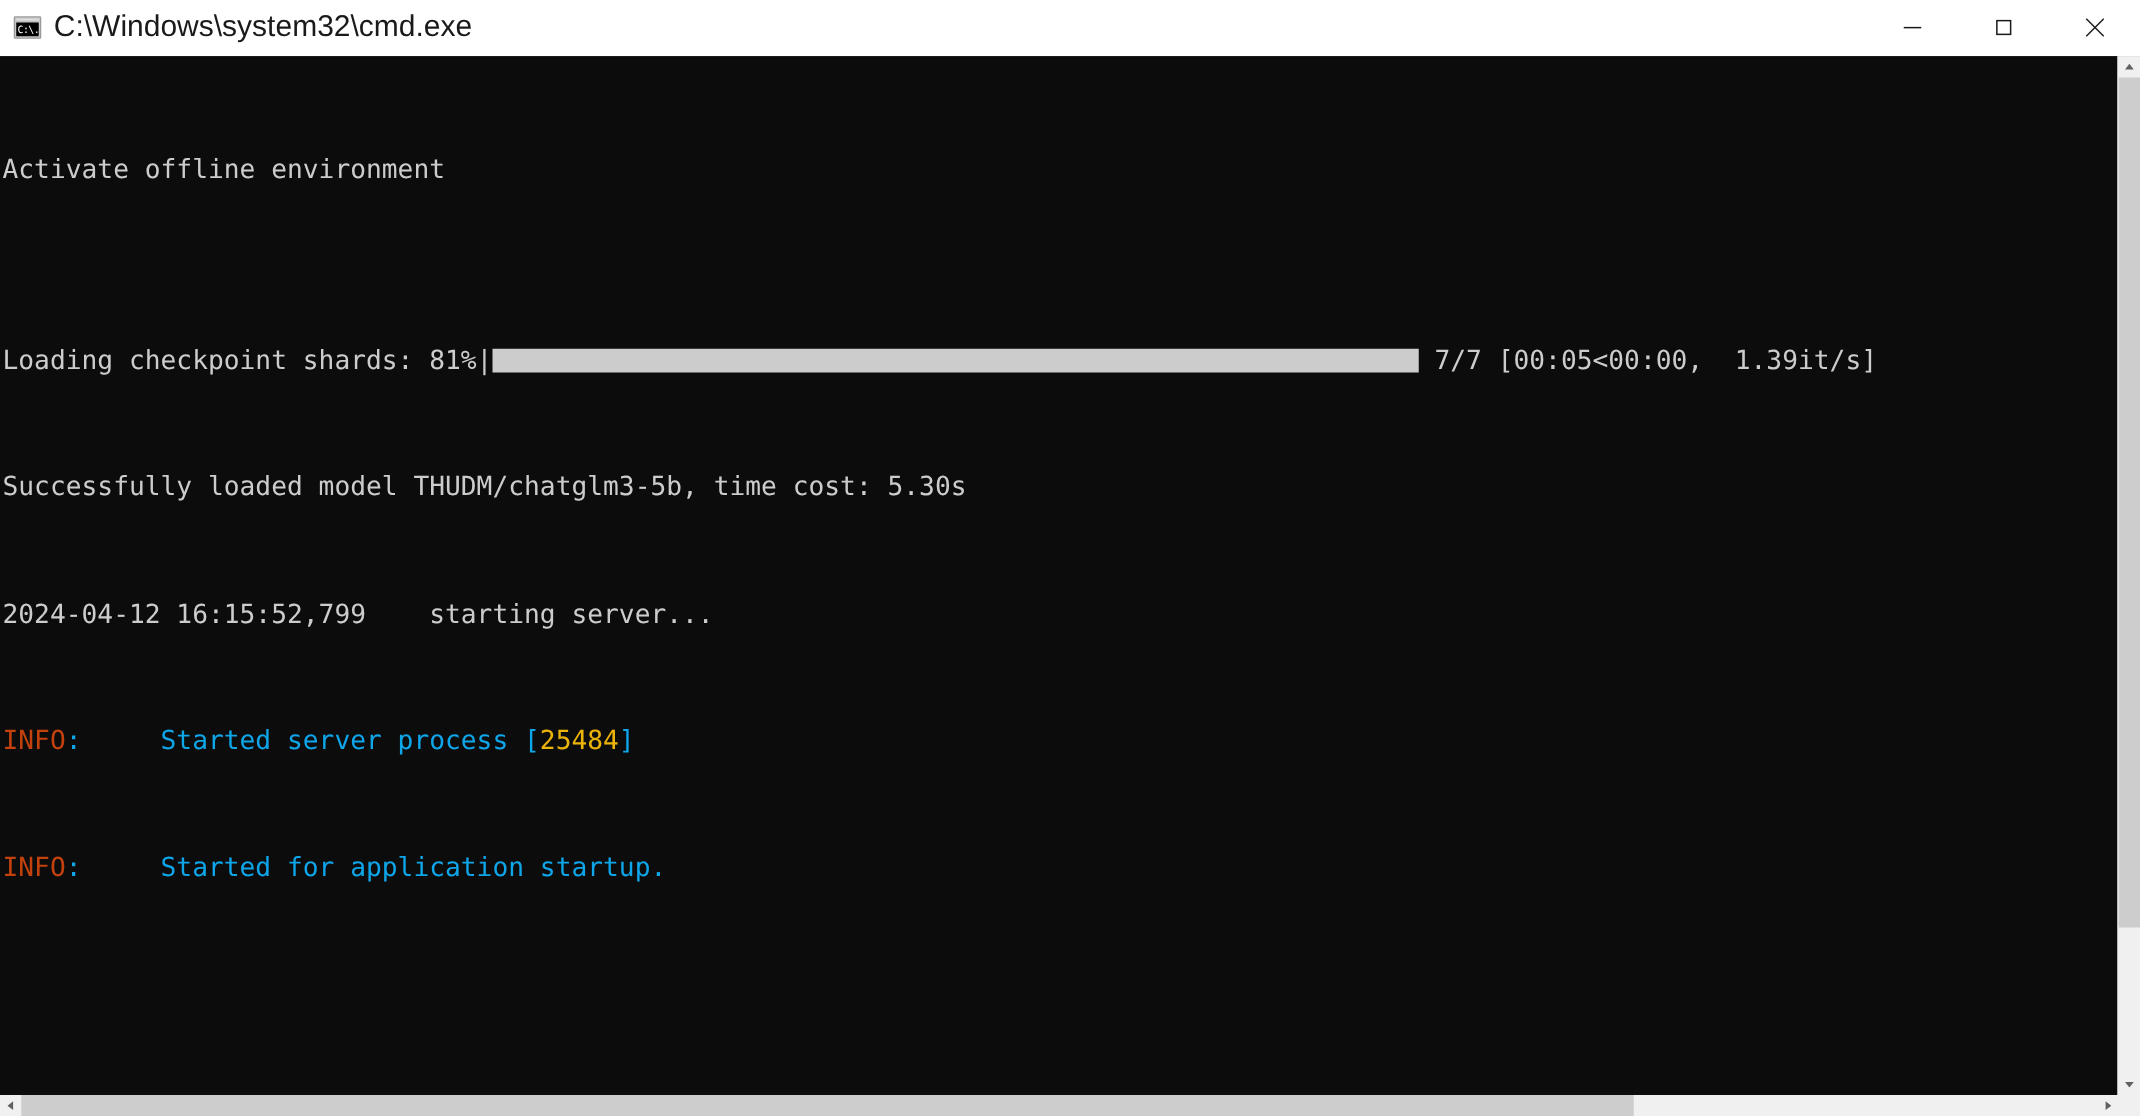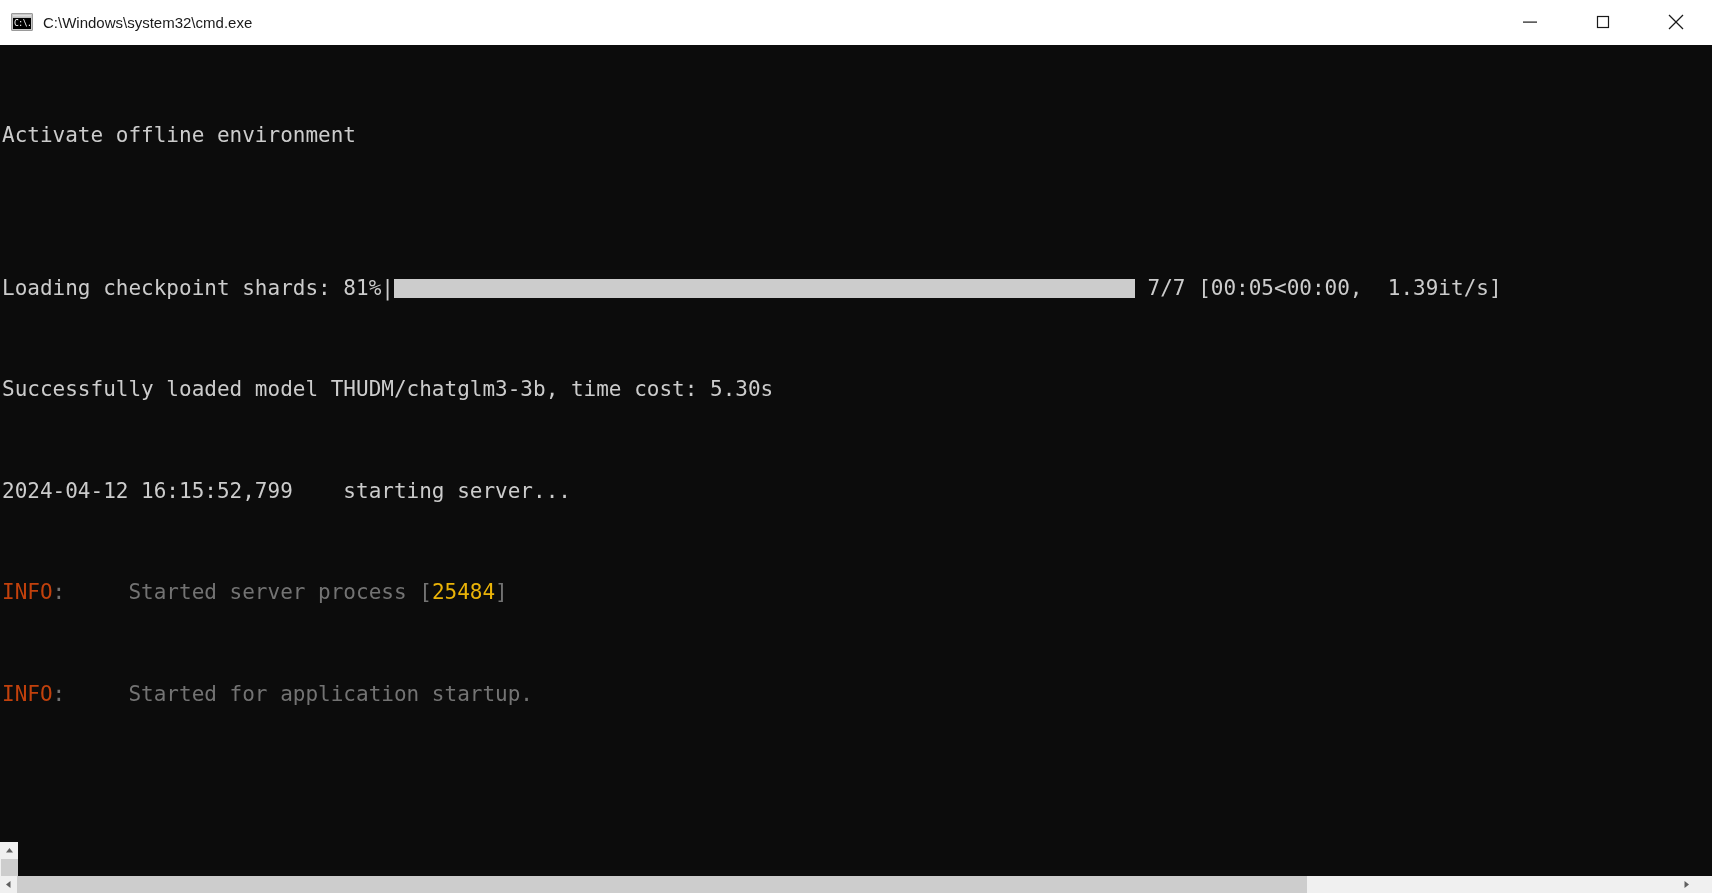--- a/index.html
+++ b/index.html
@@ -62,21 +62,21 @@
   }
   #app-icon .bar {
     position: absolute;
     left: 1px; top: 1px; right: 1px;
     height: 3px;
     background: linear-gradient(to bottom, #e8e8e8, #b5b5b5);
   }
 
   #title-text {
     font-family: "Liberation Sans", sans-serif;
-    font-size: 15px;
+    font-size: 24px;
     color: #1a1a1a;
     white-space: nowrap;
     letter-spacing: 0px;
   }
 
   #window-controls {
     position: absolute;
     right: 0;
     top: 0;
     height: 44px;
@@ -92,21 +92,21 @@
     background: transparent;
     border: none;
     padding: 0;
   }
   .winbtn svg { display: block; }
 
   
   #console-wrap {
     flex: 1 1 auto;
     display: flex;
-    flex-direction: column;
+    flex-direction: row;
     min-height: 0;
     background: #0c0c0c;
     position: relative;
   }
 
   #console {
     flex: 1 1 auto;
     background: #0c0c0c;
     overflow: hidden;
     position: relative;
@@ -120,21 +120,21 @@
     color: #cccccc;
     white-space: pre;
     padding: 2px 0 0 2px;
     letter-spacing: 0px;
   }
 
   .ln { display: block; height: 25.4px; white-space: pre; }
 
   .c-green  { color: #c2410c; }
   .c-blue   { color: #eab308; }
-  .c-white  { color: #737373; }
+  .c-white  { color: #0ea5e9; }
 
   .pbar {
     display: inline-block;
     vertical-align: baseline;
     background: #cccccc;
     height: 19px;
     width: 741px;
     position: relative;
     top: 3px;
   }
@@ -236,21 +236,21 @@
 
     <div id="console">
       <div id="console-text">
 
         <span class="ln">Activate offline environment</span>
 
 
 
         <span class="ln"><span>Loading checkpoint shards: 81%|</span><span class="pbar"></span><span> 7/7 [00:05&lt;00:00,  1.39it/s]</span></span>
 
-        <span class="ln">Successfully loaded model THUDM/chatglm3-3b, time cost: 5.30s</span>
+        <span class="ln">Successfully loaded model THUDM/chatglm3-5b, time cost: 5.30s</span>
 
         <span class="ln">2024-04-12 16:15:52,799    starting server...</span>
 
         <span class="ln"><span class="c-green">INFO</span><span class="c-white">:     Started server process [</span><span class="c-blue">25484</span><span class="c-white">]</span></span>
 
         <span class="ln"><span class="c-green">INFO</span><span class="c-white">:     Started for application startup.</span></span>
 
         
 
         

